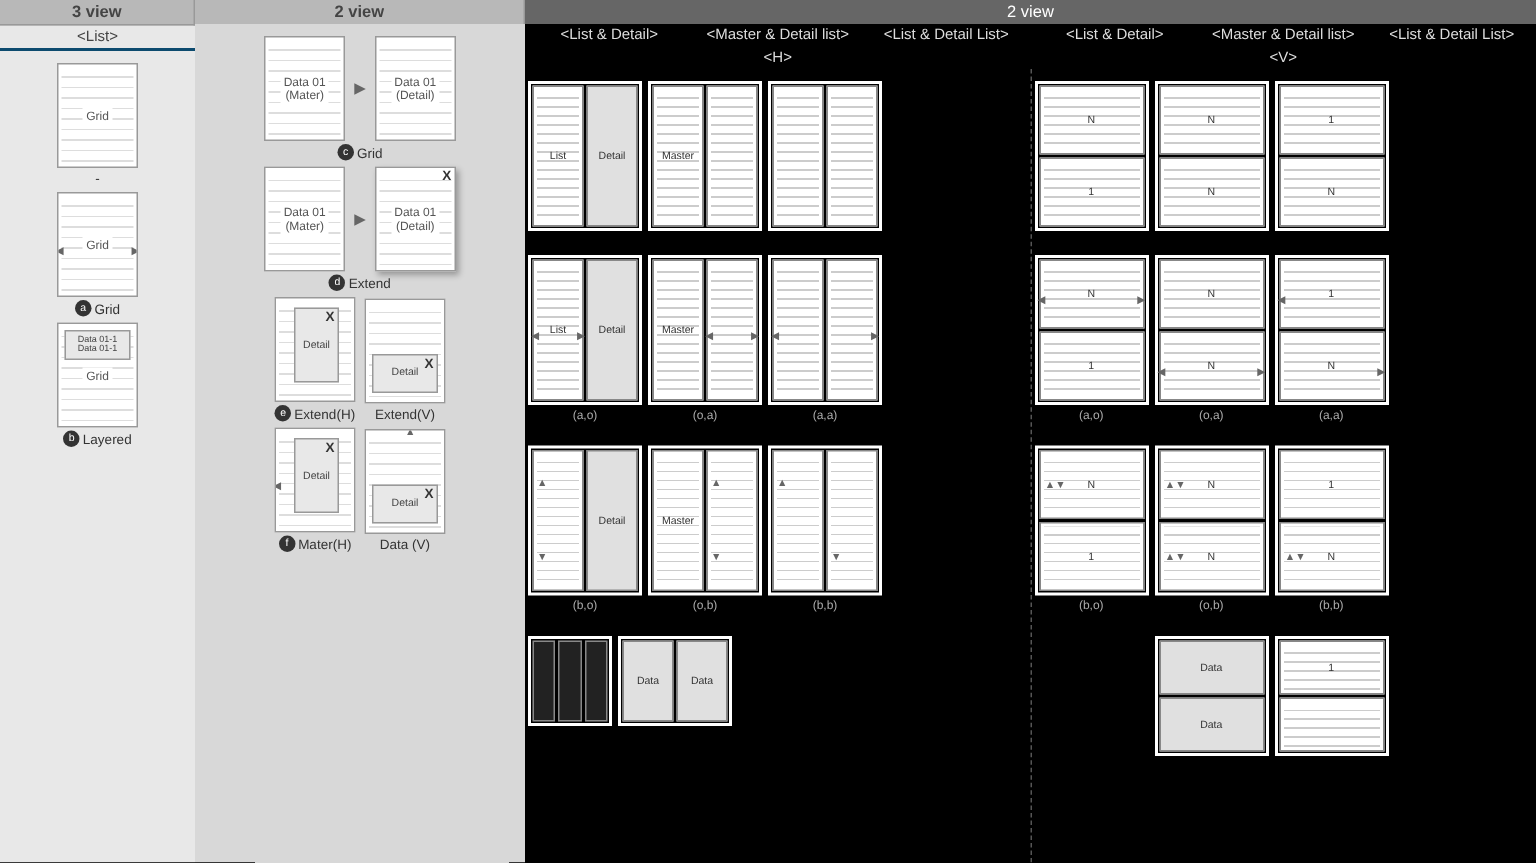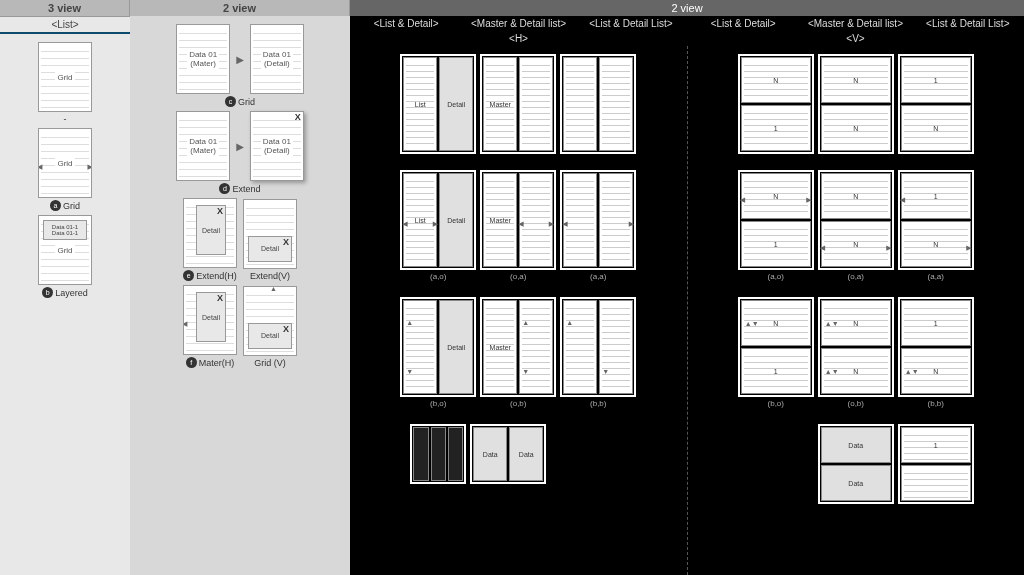--- a/index.html
+++ b/index.html
@@ -27,21 +27,21 @@
 .crd-lines{position:absolute;inset:2px;background:repeating-linear-gradient(#fff,#fff 6px,#ddd 6px,#ddd 7px)}
 .crd-txt{position:relative;z-index:1;font-size:8px;color:#555;text-align:center;margin:auto;background:#fff;padding:1px 2px}
 .lbl{font-size:9px;color:#333;text-align:center;margin-top:2px}
 .main .lbl{color:#aaa;font-size:8px}
 .cap{font-size:9px;color:#333;margin-top:2px;display:flex;align-items:center;gap:2px}
 .b{width:11px;height:11px;border-radius:50%;background:#333;color:#fff;font-size:7px;display:inline-flex;align-items:center;justify-content:center}
 .bigX{position:absolute;top:0;right:2px;font-size:9px;font-weight:bold;color:#333;z-index:2}
 .maincols{flex:1;display:flex}
 .mcol{flex:1;display:flex;flex-direction:column;border-right:1px dashed #555}
 .mcol:last-child{border-right:none}
-.mrow{display:flex;justify-content:center;padding:8px 2px;gap:4px}
+.mrow{display:flex;justify-content:flex-start;padding:8px 2px;gap:4px}
 .ar{font-size:7px;color:#666;position:absolute;z-index:2}
 .arL{left:-2px;top:50%}
 .arR{right:-2px;top:50%}
 .arT{top:-2px;left:50%}
 .overlay{position:absolute;background:#e8e8e8;border:1px solid #999;font-size:7px;color:#444;display:flex;align-items:center;justify-content:center;z-index:2}
 </style>
 </head>
 <body>
 
 <div class="col col1">
@@ -177,21 +177,21 @@
 <div style="display:flex;flex-direction:column;align-items:center">
 <div class="card">
               <span class="ar arT">▲</span>
               <div class="crd-lines"></div>
               <div class="overlay" style="bottom:6px;left:4px;right:4px;height:26px">
                 <span class="bigX">X</span>
                 <span>Detail</span>
               </div>
             </div>
 <div class="cap">
-              <span>Grid (V)</span>
+              <span>Data (V)</span>
             </div>
 </div>
 </div>
 </div>
 
 </div>
 </div>
 
 <div class="main">
 <div class="mainhdr">2 view</div>

